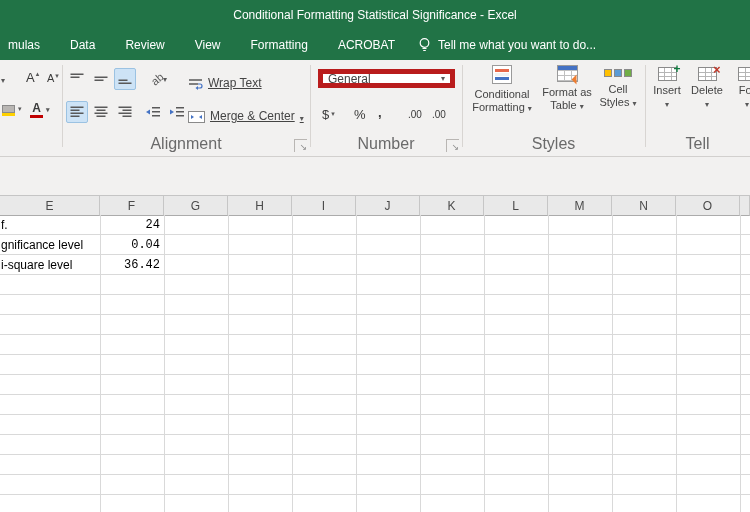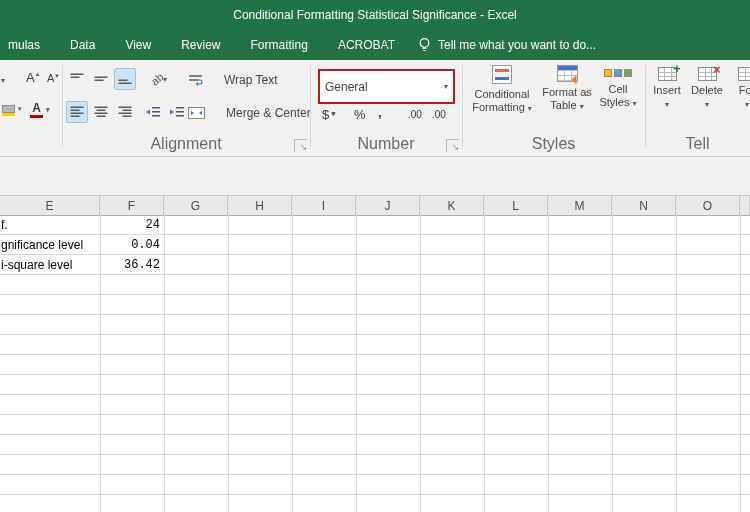--- a/index.html
+++ b/index.html
@@ -20,33 +20,33 @@
   .ribbon { position:relative; height:97px; background:#f2f1f0;
             border-bottom:1px solid #d2d0ce; color:#444; font-size:12px; overflow:hidden; }
   .divider { position:absolute; top:5px; height:82px; width:1px; background:#d8d5d2; }
   .grouplabel { position:absolute; bottom:3px; font-size:16px; color:#6a6a6a; text-align:center; }
   .launcher { position:absolute; bottom:4px; width:13px; height:13px; font-size:9px; color:#8e8e8e;
               border-left:1px solid #b9b6b3; border-top:1px solid #b9b6b3;
               display:flex; align-items:flex-end; justify-content:flex-end; line-height:9px; }
   .icon-btn { position:absolute; width:22px; height:22px; display:flex; align-items:center;
               justify-content:center; border:1px solid transparent; border-radius:2px; }
   .icon-btn.sel { background:#cde3f6; border-color:#9bc2e2; }
-  .txtbtn { position:absolute; display:flex; align-items:center; gap:21px; height:20px; white-space:nowrap; }
+  .txtbtn { position:absolute; display:flex; align-items:flex-end; gap:5px; height:20px; white-space:nowrap;text-decoration:underline; }
   .dd { font-size:8px; color:#595959; }
   .mini { font-size:7px; color:#595959; }
   .fontsize-btn { position:absolute; display:flex; align-items:flex-start; gap:1px;
                   font-size:13px; color:#3a3a3a; }
   .fontcolor-btn { position:absolute; display:flex; align-items:center; gap:3px;
                    font-weight:bold; font-size:12px; color:#3a3a3a; }
   .redbar { width:13px; height:3px; background:#c00000; margin-top:0px; }
   .bucket { width:13px; height:8px; background:#b9b6b3; border:1px solid #8a8a8a; position:relative; }
   .bucket::after { content:""; position:absolute; left:-1px; bottom:-4px; width:13px; height:3px; background:#ffd100; }
   .rb-caret { position:absolute; font-size:8px; color:#595959; }
 
-  .numfmt { position:absolute; height:35px; background:#fff; border:2px solid #b91c1c;
+  .numfmt { position:absolute; height:19px; background:#fff; border:5px solid #b91c1c;
             display:flex; align-items:center; padding:0 5px; justify-content:space-between; font-size:12px; }
   .numbtn { position:absolute; height:20px; display:flex; align-items:center; gap:2px;
             font-size:13px; color:#3a3a3a; }
   .numbtn.dec { font-size:10px; letter-spacing:0; }
 
   .bigbtn { position:absolute; top:5px; display:flex; flex-direction:column; align-items:center; }
   .blabel { font-size:11px; line-height:13px; color:#444; white-space:nowrap; text-align:center; }
   .cf-icon { width:20px; height:19px; border:1px solid #9a9a9a; background:#fff; margin-bottom:4px;
              display:flex; flex-direction:column; justify-content:space-around; padding:2px; }
   .cfbar { height:3px; width:100%; }
@@ -89,22 +89,22 @@
 
 <div class="app">
 
   <div class="titlebar">
     <span>Conditional Formatting Statistical Significance - Excel</span>
   </div>
 
   <div class="tabbar">
     <span class="tab cut">mulas</span>
     <span class="tab">Data</span>
+    <span class="tab">Review</span>
     <span class="tab">View</span>
-    <span class="tab">Review</span>
     <span class="tab">Formatting</span>
     <span class="tab">ACROBAT</span>
     <span class="tellme">
       <svg width="13" height="16" viewBox="0 0 13 16">
         <circle cx="6.5" cy="6" r="4.3" fill="none" stroke="#fff" stroke-width="1.2"></circle>
         <path d="M4.5 11.5h4M5.2 13.5h2.6" stroke="#fff" stroke-width="1.2" fill="none"></path>
       </svg>
       <span>Tell me what you want to do...</span>
     </span>
   </div>

